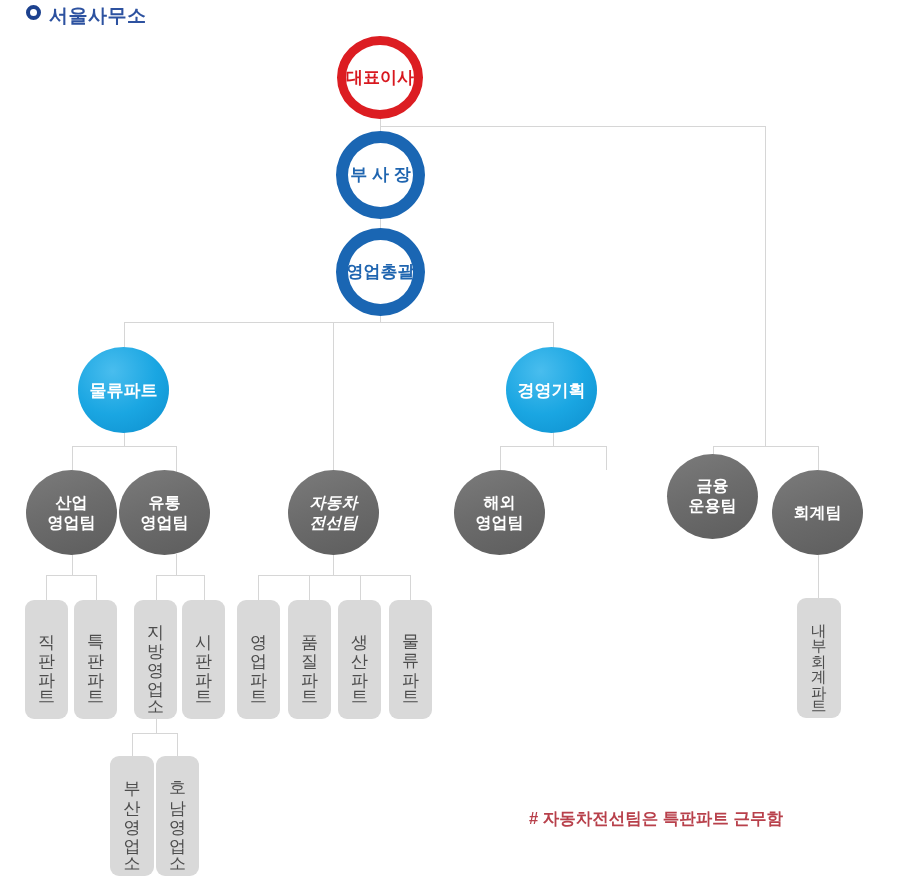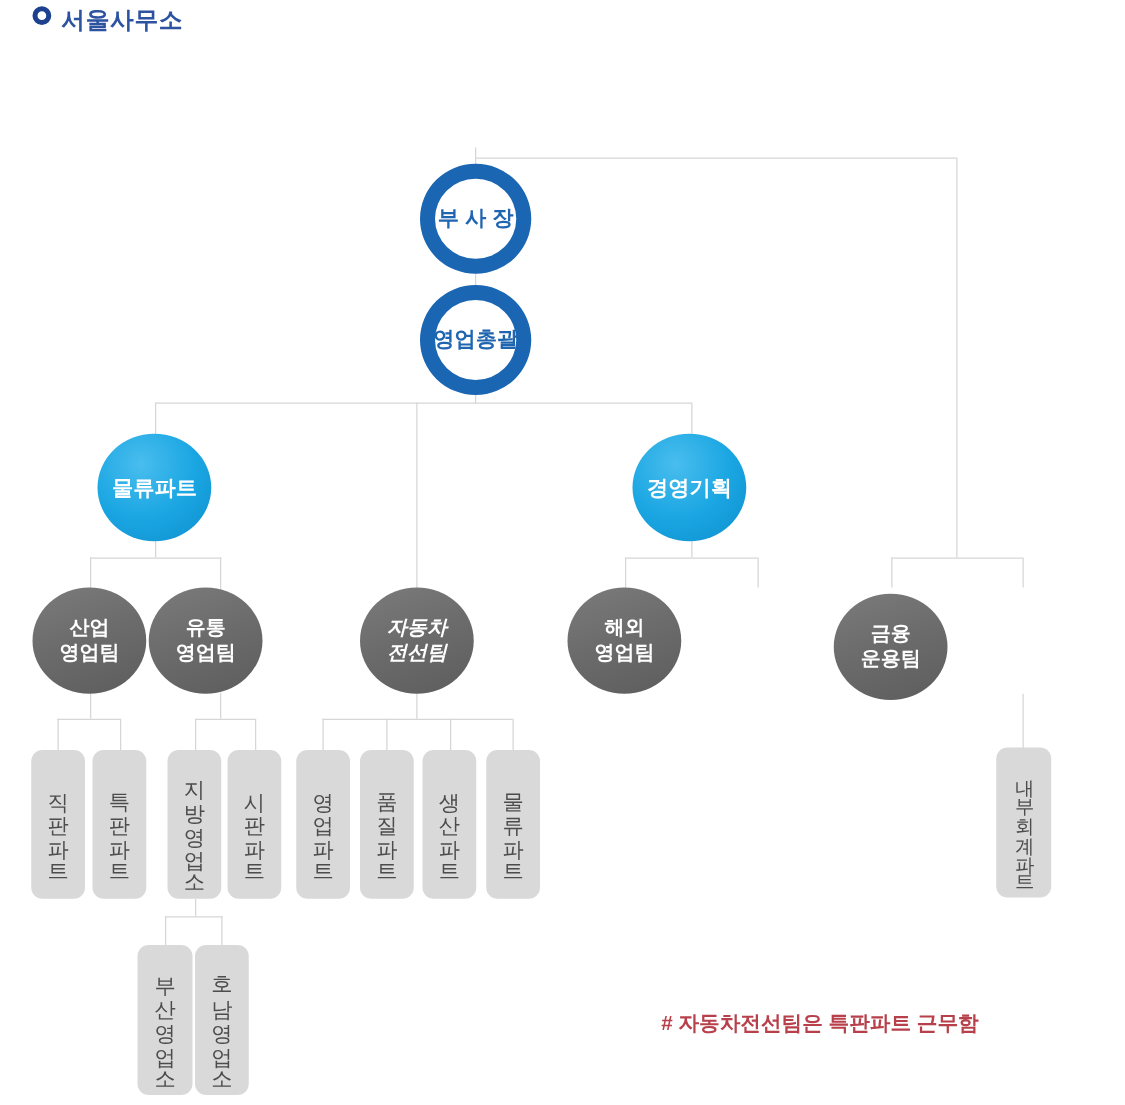--- a/index.html
+++ b/index.html
@@ -74,40 +74,44 @@
   <div class="vl" style="left:333px;top:555px;height:20px;"></div>
   <div class="vl" style="left:258px;top:575px;height:26px;"></div>
   <div class="vl" style="left:309px;top:575px;height:26px;"></div>
   <div class="vl" style="left:360px;top:575px;height:26px;"></div>
   <div class="vl" style="left:410px;top:575px;height:26px;"></div>
   <div class="vl" style="left:818px;top:555px;height:44px;"></div>
   <div class="vl" style="left:156px;top:719px;height:14px;"></div>
   <div class="vl" style="left:132px;top:733px;height:24px;"></div>
   <div class="vl" style="left:177px;top:733px;height:24px;"></div>
 
+  <div class="node ring red" style="left:337px;top:36px;width:86px;height:83px;">
+      <span>대표이사</span>
+    </div>
   <div class="node ring blue" style="left:336px;top:131px;width:89px;height:88px;">
       <span>부 사 장</span>
     </div>
   <div class="node ring blue" style="left:336px;top:228px;width:89px;height:88px;">
       <span>영업총괄</span>
     </div>
 
   <div class="node disc cyan" style="left:78px;top:347px;width:91px;height:86px;"><span>물류파트</span></div>
   <div class="node disc cyan" style="left:506px;top:347px;width:91px;height:86px;"><span>경영기획</span></div>
 
   <div class="node disc gray" style="left:26px;top:470px;width:91px;height:85px;"><span>산업
 영업팀</span></div>
   <div class="node disc gray" style="left:119px;top:470px;width:91px;height:85px;"><span>유통
 영업팀</span></div>
   <div class="node disc gray" style="left:288px;top:470px;width:91px;height:85px;font-style:italic;"><span>자동차
 전선팀</span></div>
   <div class="node disc gray" style="left:454px;top:470px;width:91px;height:85px;"><span>해외
 영업팀</span></div>
-  <div class="node disc gray" style="left:667px;top:475px;width:91px;height:85px;font-family:Liberation Mono, monospace;"><span>금융
+  <div class="node disc gray" style="left:667px;top:454px;width:91px;height:85px;font-family:Liberation Mono, monospace;"><span>금융
 운용팀</span></div>
+  <div class="node disc gray" style="left:772px;top:470px;width:91px;height:85px;"><span>회계팀</span></div>
 
   <div class="vbox" style="left:25px;top:600px;width:43px;height:119px;">
       <span>직판파트</span>
     </div>
   <div class="vbox" style="left:74px;top:600px;width:43px;height:119px;">
       <span>특판파트</span>
     </div>
   <div class="vbox" style="left:134px;top:600px;width:43px;height:119px;">
       <span>지방영업소</span>
     </div>

